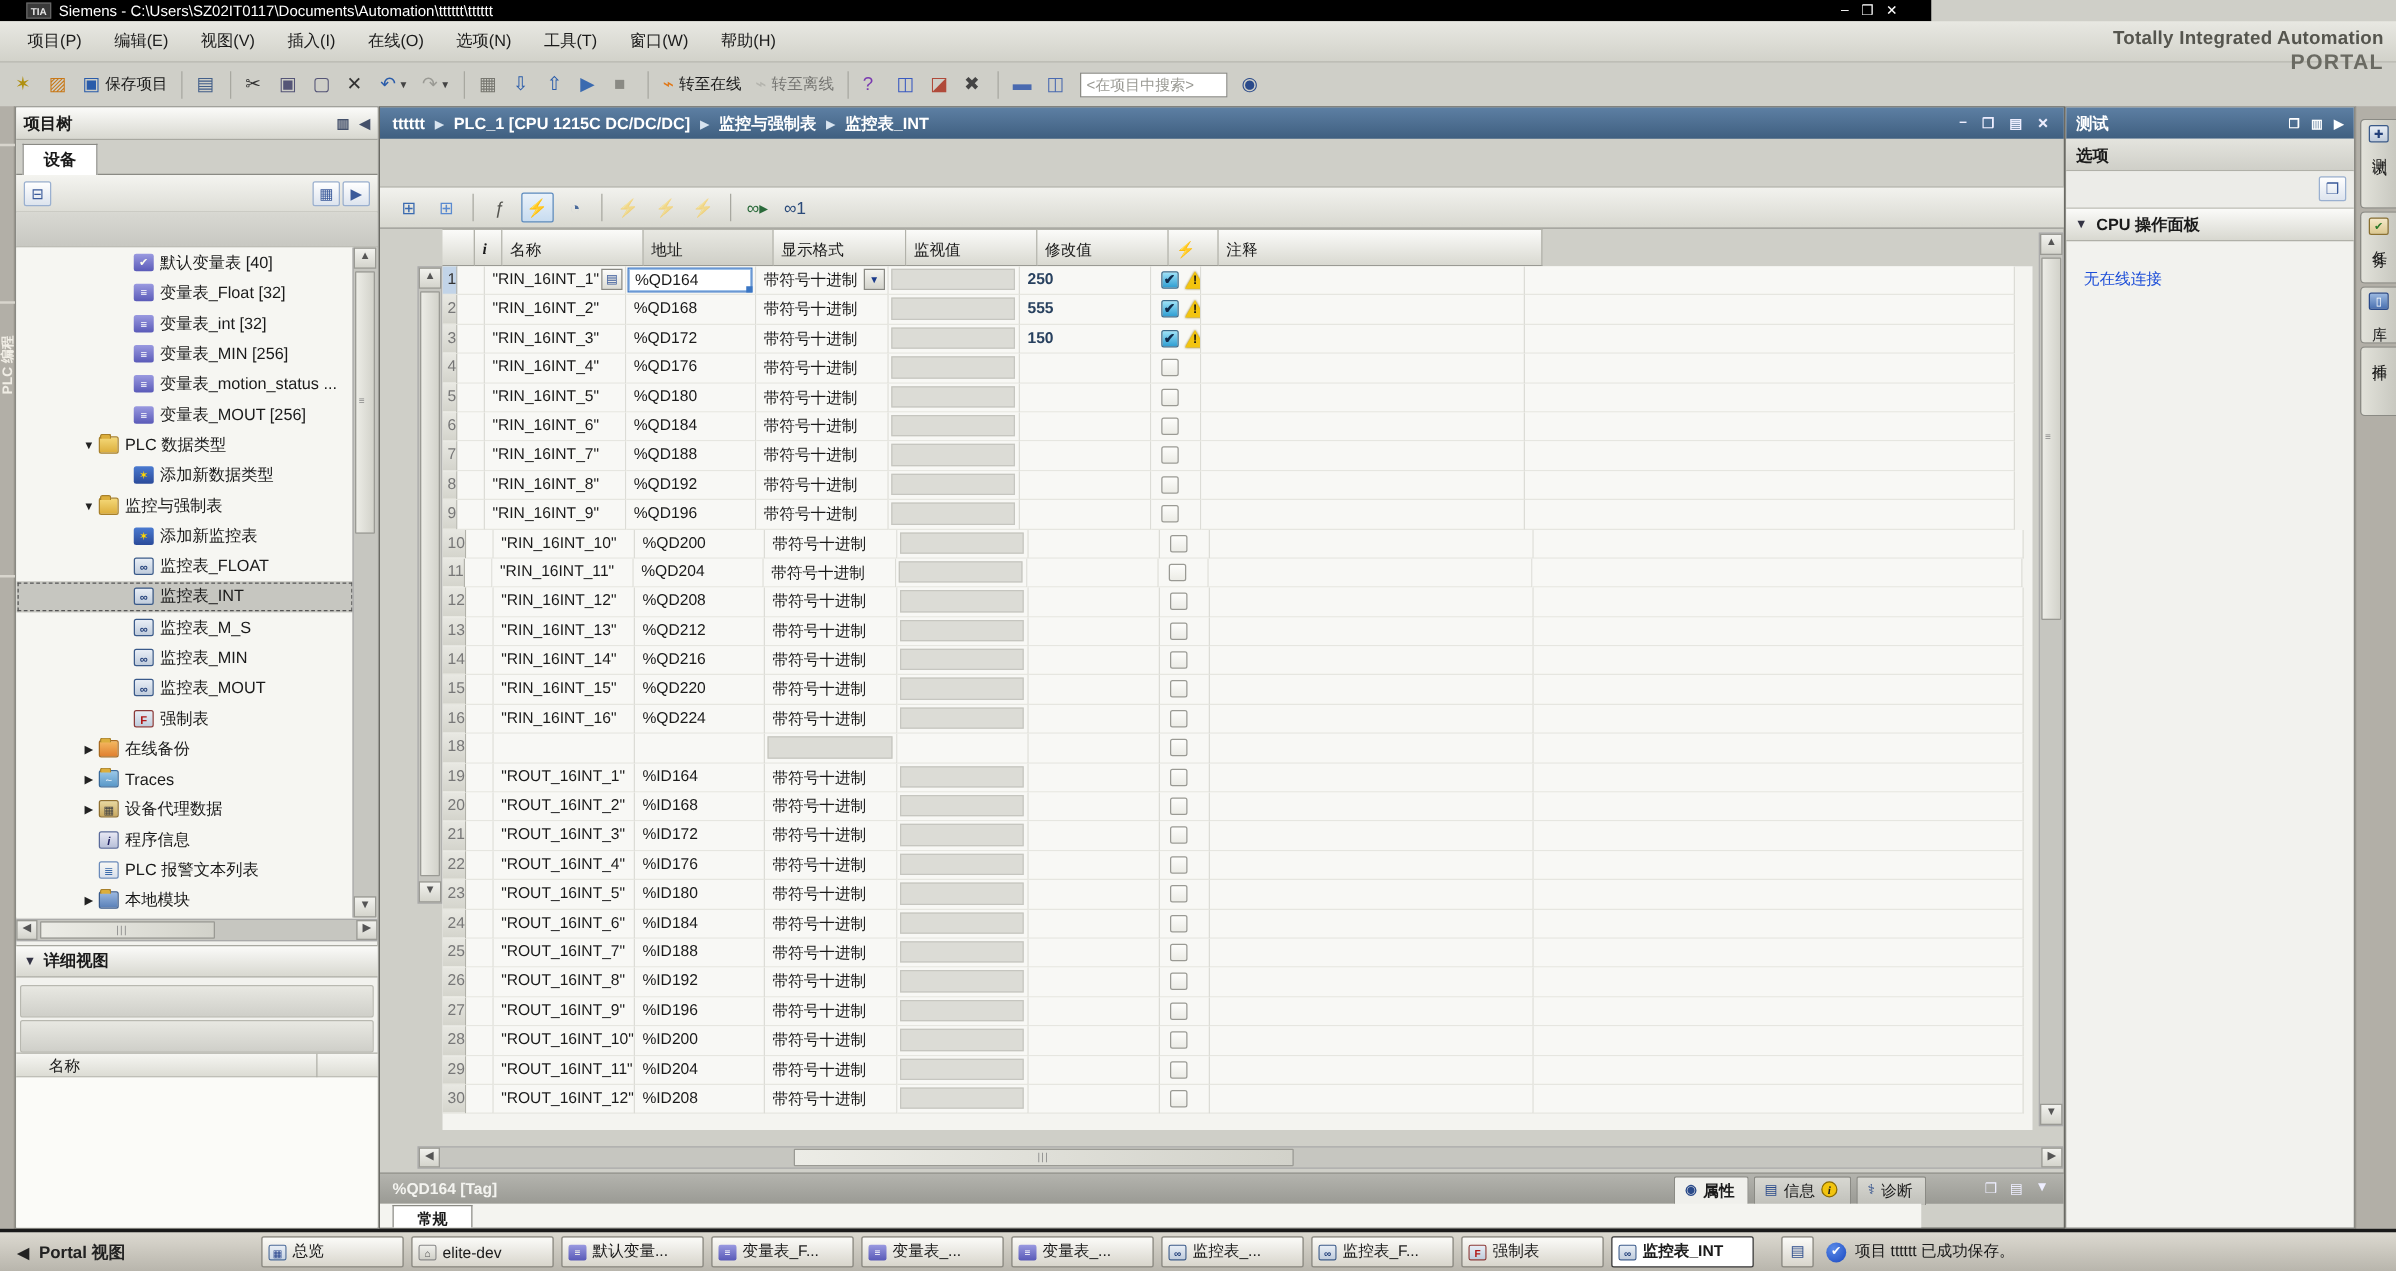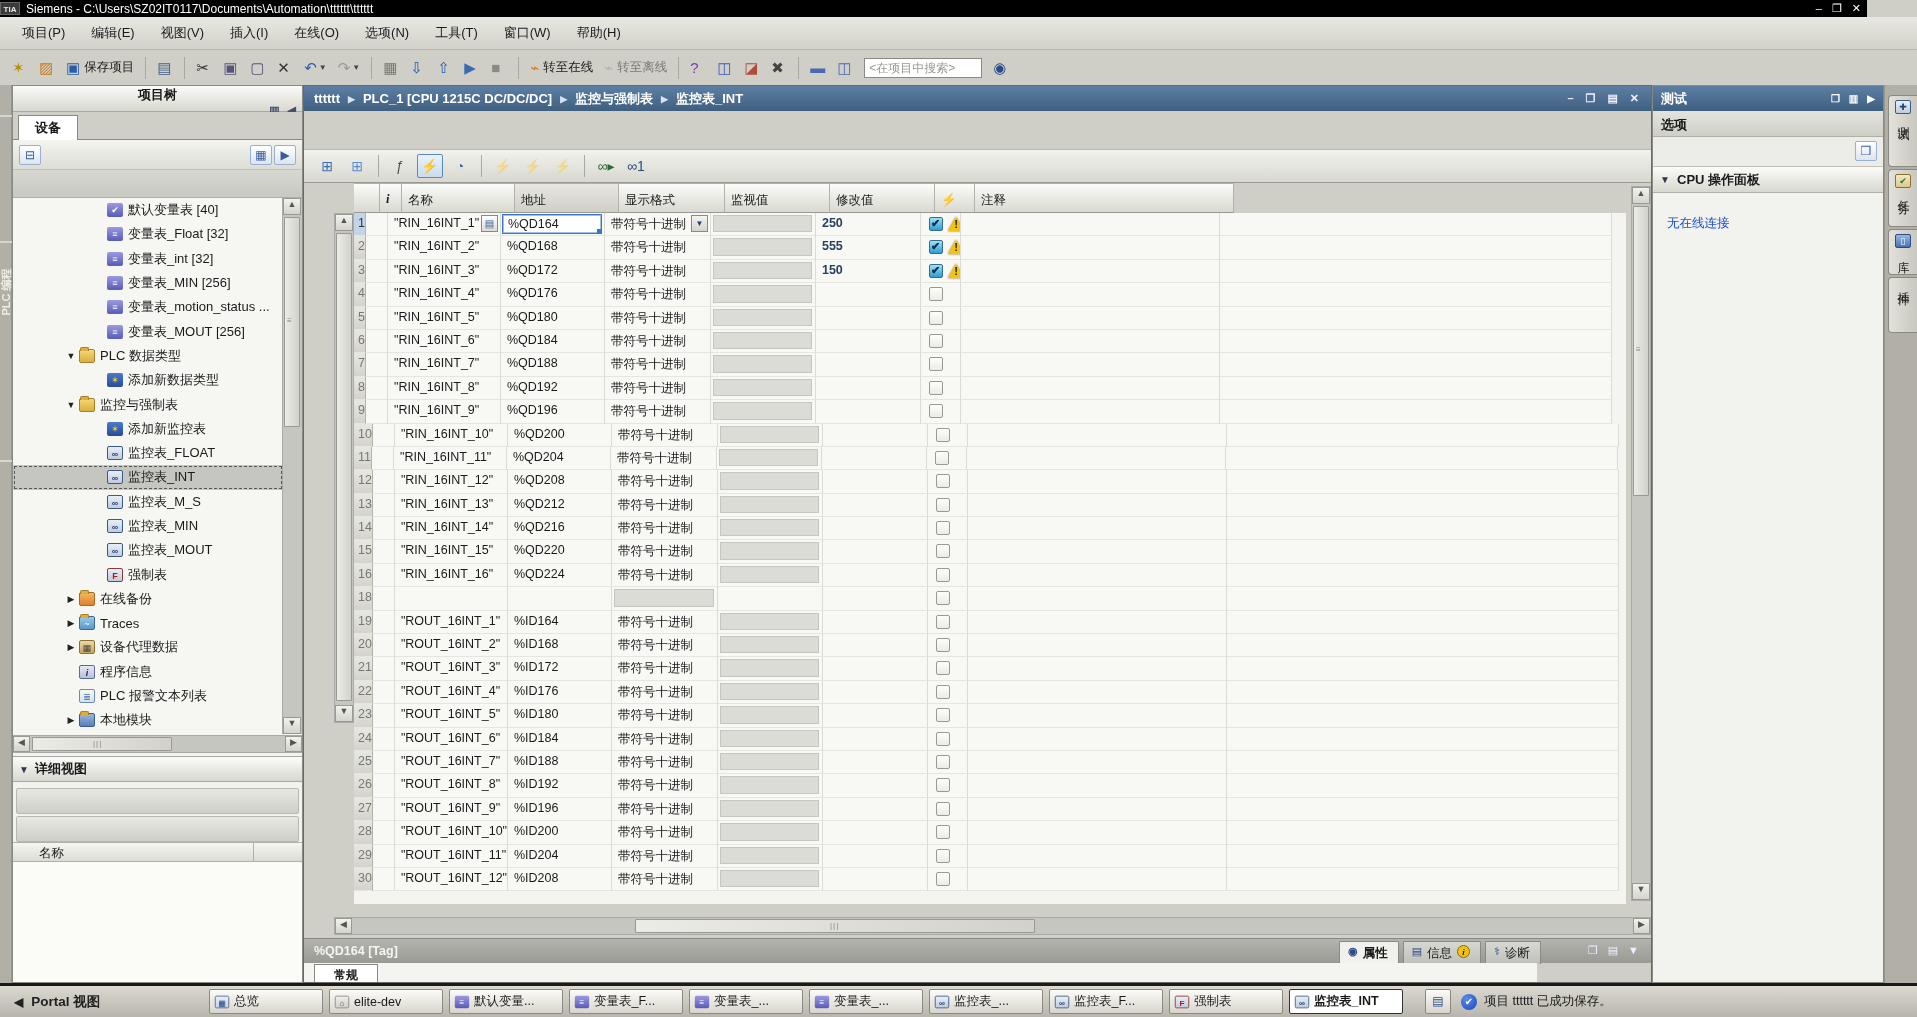--- a/index.html
+++ b/index.html
@@ -2,21 +2,21 @@
 <html><head>
 <meta charset="utf-8">
 <style>
   * { margin:0; padding:0; box-sizing:border-box; }
   html,body { width:1917px; height:1017px; overflow:hidden; }
   body { font-family:"Liberation Sans", sans-serif; font-size:12.5px; color:#1a1a1a; background:#cfcfc8; }
   .abs { position:absolute; }
   #app { position:relative; width:1917px; height:1017px; background:#cfcfc8; overflow:hidden; }
 
   
-  #titlebar { left:0; top:0; width:1867px; height:17px; background:#000; color:#fff; display:flex; align-items:center; padding:0 0; }
+  #titlebar { left:0; top:0; width:1545px; height:17px; background:#000; color:#fff; display:flex; align-items:center; padding:0 21px; }
   #tia-logo { width:20px; height:13px; background:#3a3a3a; color:#e8e8e8; font:bold 8px "Liberation Sans",sans-serif; text-align:center; line-height:13px; margin-right:6px; border:1px solid #666; }
   #win-title { font-weight:normal; font-size:12px; }
   #win-controls { margin-left:auto; display:flex; gap:10px; font-size:11px; padding-right:6px; }
   #win-controls span { cursor:default; }
 
   
   #menubar { left:0; top:17px; width:1917px; height:33px; background:linear-gradient(#e8e8e2,#d2d2ca); display:flex; align-items:center; padding-left:10px; gap:2px; border-bottom:1px solid #b8b8b0; }
   .menu-item { padding:4px 12px; font-size:13px; }
   #brand { right:10px; top:22px; width:400px; text-align:right; color:#55554e; }
   #brand .b1 { font:bold 15px "Liberation Sans",sans-serif; letter-spacing:.2px; }
@@ -32,21 +32,21 @@
   .tb-arrow { font-size:8px; color:#444; margin-left:-2px; }
   #search-box { width:118px; height:20px; border:1px solid #8a8a84; background:#fff; color:#9a9a94; font-size:12px; line-height:18px; padding:0 4px; margin:0 4px; }
 
   
   #left-strip { left:0; top:85px; width:12px; height:898px; background:#b2afa7; border-right:1px solid #98958d; }
   #left-strip .notch { position:absolute; left:0; width:12px; height:2px; background:#d8d5cd; }
   #plc-edit-label { position:absolute; top:185px; left:-32px; width:76px; transform:rotate(-90deg); font:bold 11px "Liberation Sans",sans-serif; color:#f0ede5; white-space:nowrap; }
 
   
   #tree-panel { left:12px; top:85px; width:291px; height:898px; background:#f2f2ee; border:1px solid #8a8a84; }
-  #tree-header { left:0; top:0; width:289px; height:26px; background:linear-gradient(#fbfbf9,#d8d8d0); border-bottom:1px solid #a8a8a0; display:flex; align-items:center; padding:0 6px; font:bold 13px "Liberation Sans",sans-serif;flex-direction:column; }
+  #tree-header { left:0; top:0; width:289px; height:26px; background:linear-gradient(#fbfbf9,#d8d8d0); border-bottom:1px solid #a8a8a0; display:flex; align-items:center; padding:0 6px; font:bold 13px "Liberation Sans",sans-serif; }
   #tree-header .hbtns { margin-left:auto; display:flex; gap:8px; color:#44506a; font-size:11px; }
   #tree-tabstrip { left:0; top:26px; width:289px; height:28px; background:#cfcfc8; border-bottom:1px solid #8a8a84; }
   #tree-tab-device { position:absolute; left:5px; top:3px; width:60px; height:25px; background:#fff; border:1px solid #8a8a84; border-bottom:none; font-weight:bold; text-align:center; line-height:24px; font-size:13px; }
   #tree-toolbar { left:0; top:54px; width:289px; height:30px; background:linear-gradient(#f4f4f0,#dddDD6); display:flex; align-items:center; padding:0 6px; border-bottom:1px solid #c0c0b8; }
   #tree-toolbar .right { margin-left:auto; display:flex; gap:2px; }
   .mini-btn { width:22px; height:20px; border:1px solid #9ab0d0; background:linear-gradient(#fff,#dde4ee); color:#3a5a9a; font-size:12px; text-align:center; line-height:18px; border-radius:2px; }
   #tree-band { left:0; top:84px; width:289px; height:28px; background:linear-gradient(#d8d8d2,#c8c8c2); border-bottom:1px solid #b0b0a8; }
   #tree-rows { left:0; top:112px; width:270px; height:536px; background:#f6f6f2; overflow:hidden; }
   .tree-row { height:24.3px; display:flex; align-items:center; white-space:nowrap; font-size:13px; position:relative; }
   .tree-row .exp { width:16px; font-size:9px; color:#222; text-align:center; flex:none; }
@@ -186,20 +186,24 @@
       <div class="menu-item">项目(P)</div>
       <div class="menu-item">编辑(E)</div>
       <div class="menu-item">视图(V)</div>
       <div class="menu-item">插入(I)</div>
       <div class="menu-item">在线(O)</div>
       <div class="menu-item">选项(N)</div>
       <div class="menu-item">工具(T)</div>
       <div class="menu-item">窗口(W)</div>
       <div class="menu-item">帮助(H)</div>
     </div>
+  <div class="abs" id="brand">
+    <div class="b1">Totally Integrated Automation</div>
+    <div class="b2">PORTAL</div>
+  </div>
 
   <div class="abs" id="toolbar">
       <div class="tbtn">
         <span class="g" style="color: rgb(176, 144, 16);">✶</span>
       </div>
       <div class="tbtn">
         <span class="g" style="color: rgb(200, 120, 24);">▨</span>
       </div>
       <div class="tbtn">
         <span class="g" style="color: rgb(42, 92, 170);">▣</span>

